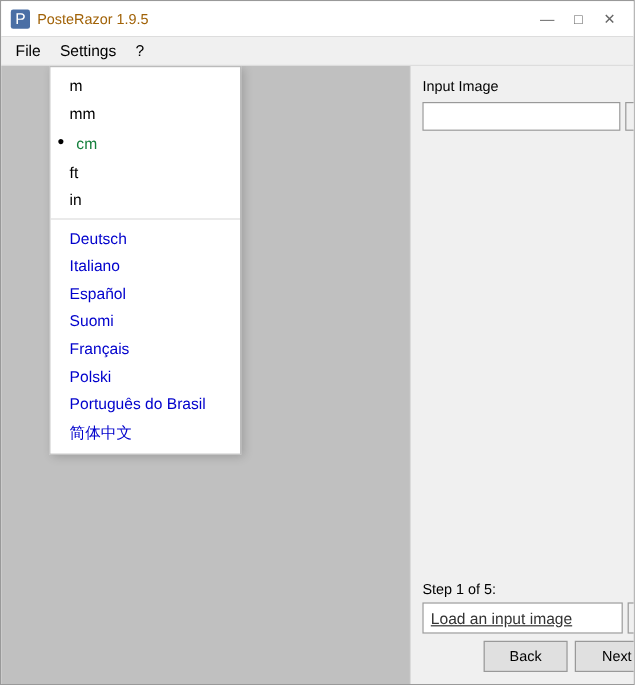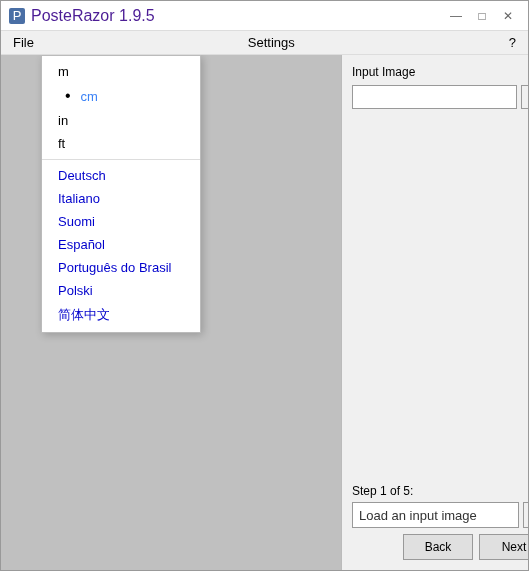--- a/index.html
+++ b/index.html
@@ -49,22 +49,22 @@
       background: #4a6fa5;
       border-radius: 2px;
       display: flex;
       align-items: center;
       justify-content: center;
       font-size: 10px;
       color: white;
     }
 
     .title-bar-title {
-      font-size: 16px;
-      color: #4c1d95;
+      font-size: 12px;
+      color: #a16207;
     }
 
     .title-bar-controls {
       display: flex;
       gap: 2px;
     }
 
     .title-btn {
       width: 24px;
       height: 20px;
@@ -79,21 +79,20 @@
     }
 
     .menu-bar {
       height: 24px;
       background: #f0f0f0;
       display: flex;
       align-items: center;
       padding: 0 4px;
       border-bottom: 1px solid #ddd;
       flex-shrink: 0;
-      justify-content: space-between;
     }
 
     .menu-item {
       padding: 2px 8px;
       cursor: pointer;
       color: #000;
     }
 
     .main-content {
       display: flex;
@@ -124,22 +123,21 @@
     .dropdown-item {
       padding: 4px 16px;
       cursor: pointer;
       color: #000;
       display: flex;
       align-items: center;
       gap: 8px;
     }
 
     .dropdown-item.selected {
-      color: #3b82f6;
-      margin-left: 17px;
+      color: #15803d;
     }
 
     .dropdown-item.selected::before {
       content: '•';
       color: #000;
       font-size: 16px;
       margin-left: -10px;
       margin-right: 2px;
     }
 
@@ -218,20 +216,21 @@
     .step-info-box {
       flex: 1;
       height: 26px;
       background: white;
       border: 1px solid #999;
       display: flex;
       align-items: center;
       padding: 0 6px;
       font-size: 12px;
       color: #333;
+      text-decoration: underline;
     }
 
     .help-btn {
       width: 26px;
       height: 26px;
       background: #f0f0f0;
       border: 1px solid #999;
       cursor: pointer;
       display: flex;
       align-items: center;
@@ -287,31 +286,33 @@
     <div class="menu-item">?</div>
   </div>
 
   <div class="main-content">
 
     <div class="left-panel">
 
       <div class="dropdown-menu">
 
         <div class="dropdown-item">m</div>
+        <div class="dropdown-item">mm</div>
         <div class="dropdown-item selected">cm</div>
+        <div class="dropdown-item">ft</div>
         <div class="dropdown-item">in</div>
-        <div class="dropdown-item">ft</div>
         <div class="dropdown-divider"></div>
 
         <div class="dropdown-item lang">Deutsch</div>
         <div class="dropdown-item lang">Italiano</div>
+        <div class="dropdown-item lang">Español</div>
         <div class="dropdown-item lang">Suomi</div>
-        <div class="dropdown-item lang">Español</div>
+        <div class="dropdown-item lang">Français</div>
+        <div class="dropdown-item lang">Polski</div>
         <div class="dropdown-item lang">Português do Brasil</div>
-        <div class="dropdown-item lang">Polski</div>
         <div class="dropdown-item lang">简体中文</div>
       </div>
     </div>
 
     <div class="right-panel">
       <div class="input-image-section">
         <div class="section-label">Input Image</div>
         <div class="input-row">
           <input type="text" class="text-input" value="" style="">
           <button class="folder-btn">

